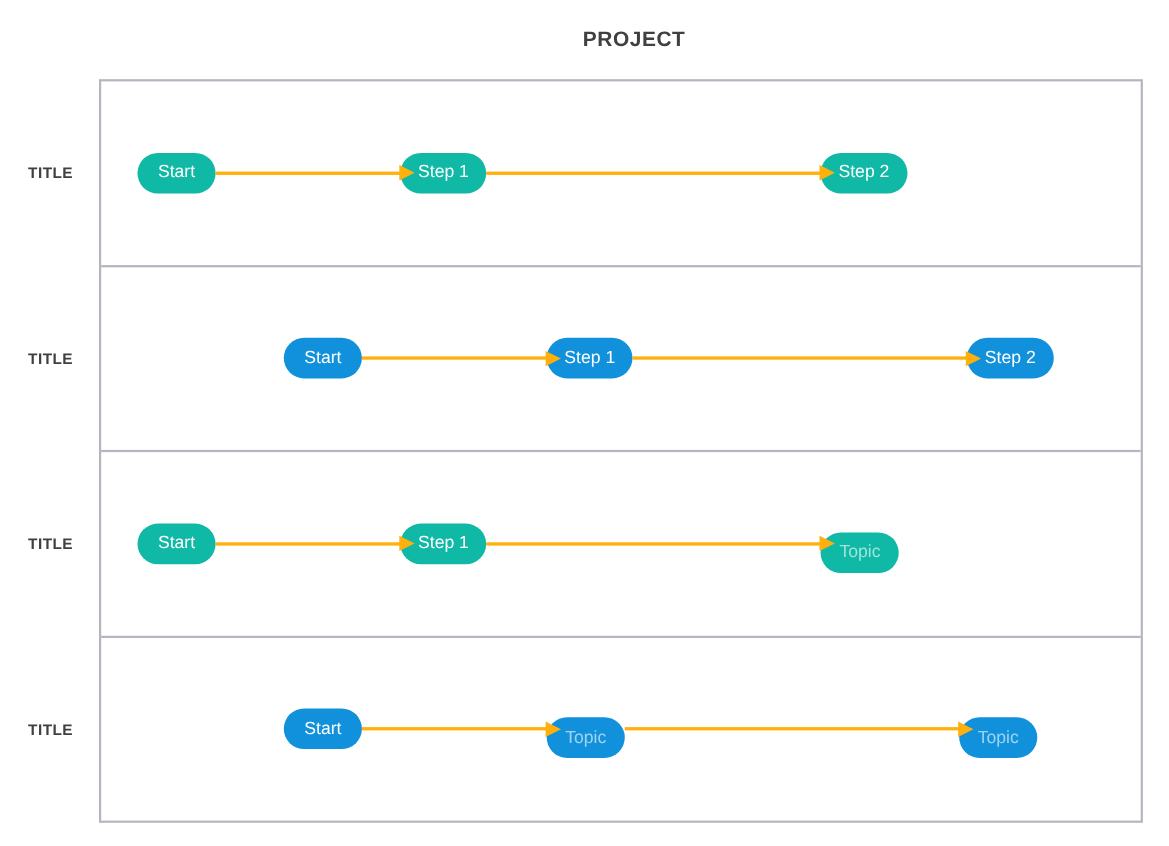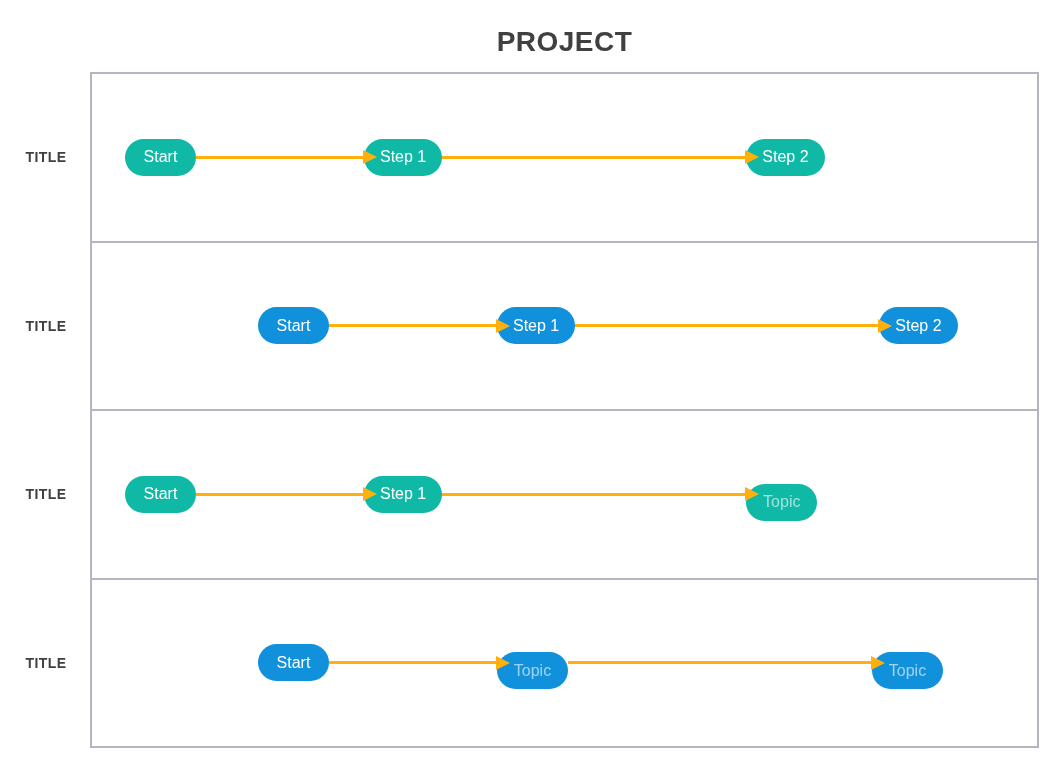--- a/index.html
+++ b/index.html
@@ -5,23 +5,23 @@
   html,body { margin:0; padding:0; background:#ffffff; }
   .canvas {
     position:relative;
     width:1063px; height:769px;
     background:#ffffff;
     font-family:"Liberation Sans", sans-serif;
     overflow:hidden;
   }
   .page-title {
     position:absolute;
-    left:90px; top:26px; width:949px;
+    left:102px; top:26px; width:949px;
     text-align:center;
-    font-size:28px;
+    font-size:19px;
     font-weight:bold;
     letter-spacing:0.5px;
     color:var(--heading, #404040);
   }
   .frame {
     position:absolute;
     left:90px; top:72px;
     width:949px; height:676px;
     border:2px solid var(--frame-border, #b7b4c2);
     box-sizing:border-box;

